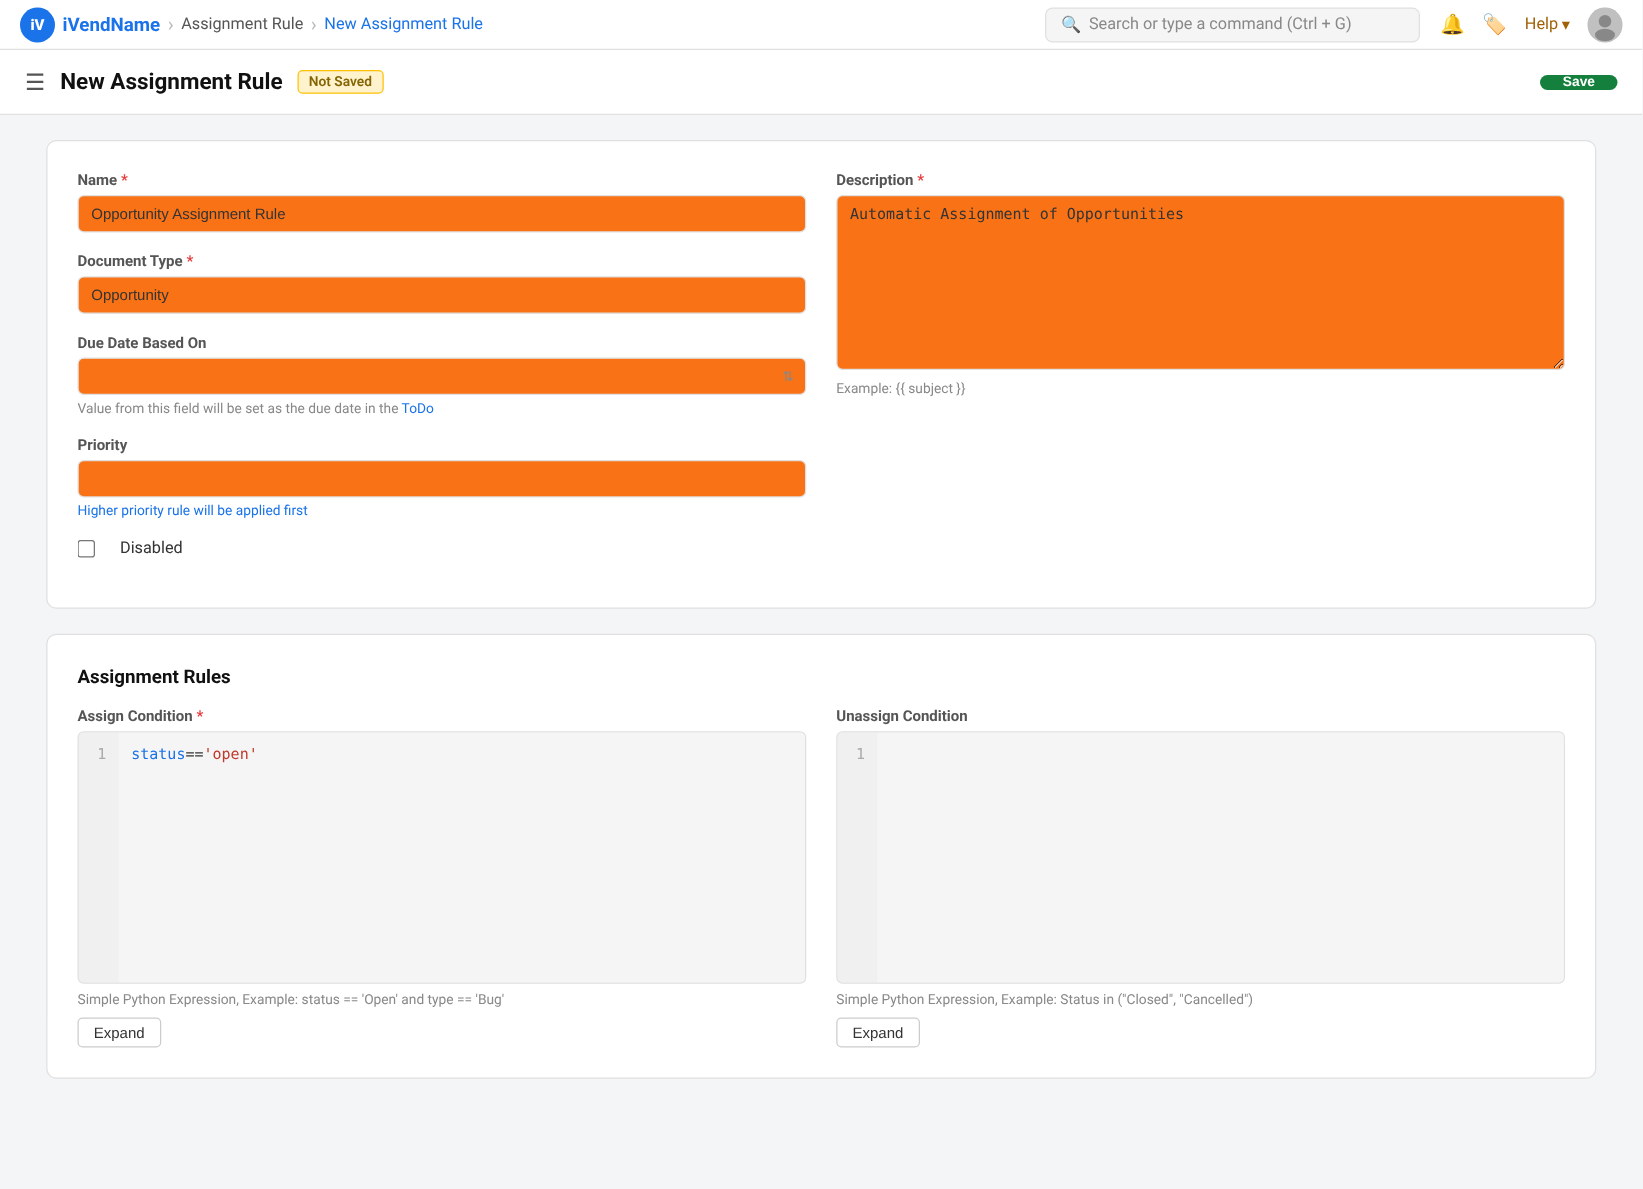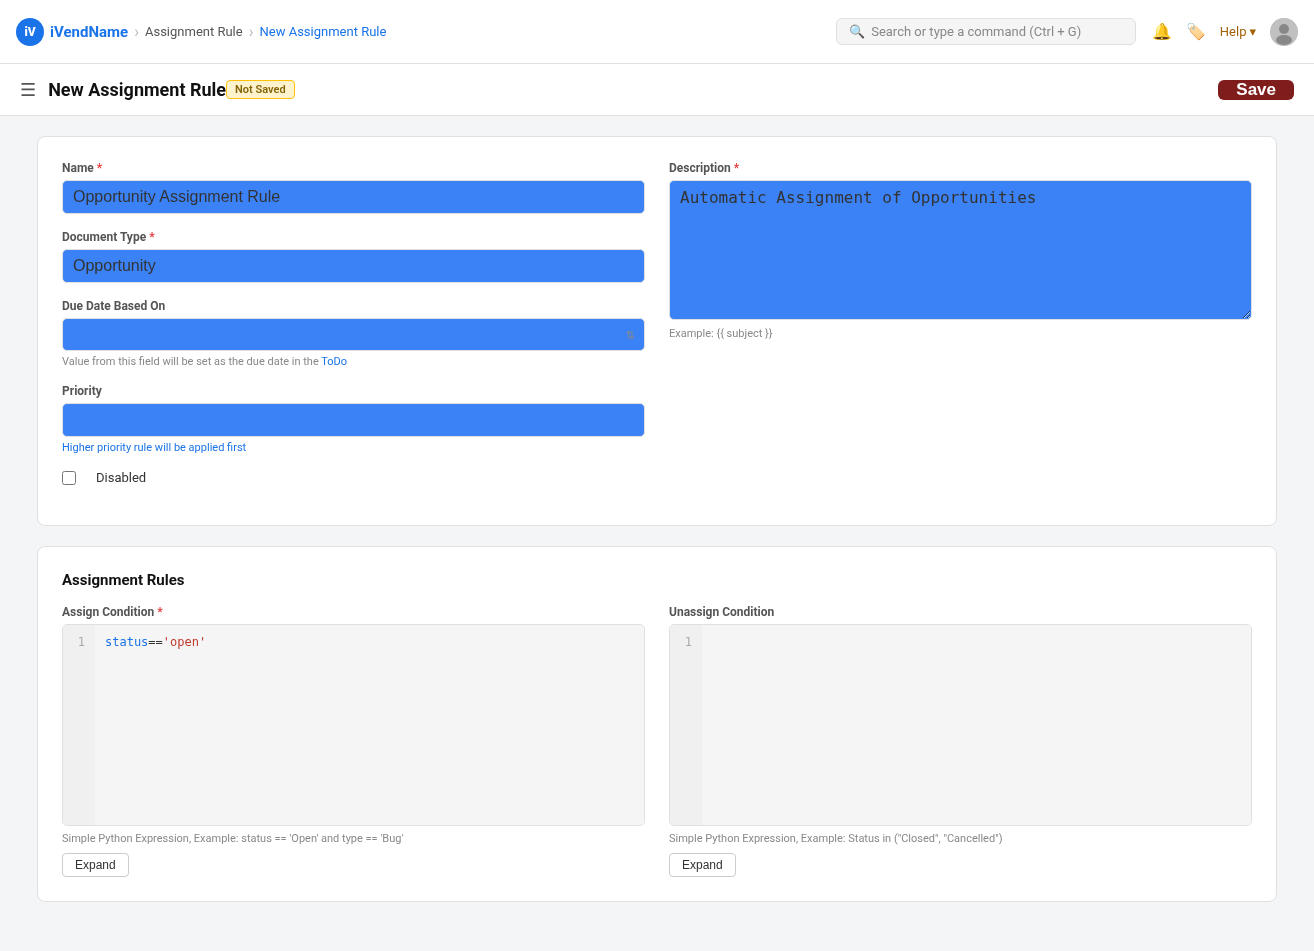--- a/index.html
+++ b/index.html
@@ -1,21 +1,21 @@
 <!DOCTYPE html>
 <html><head>
   <meta charset="utf-8">
   <style>
     * { box-sizing: border-box; margin: 0; padding: 0; }
     body { font-family: -apple-system, BlinkMacSystemFont, 'Segoe UI', Roboto, sans-serif; background: #f4f5f7; color: #333; font-size: 13px; }
 
     
     .topnav {
       display: flex; align-items: center; background: #fff;
-      border-bottom: 1px solid #e0e0e0; padding: 0 16px; height: 64px;
+      border-bottom: 1px solid #e0e0e0; padding: 0 16px; height: 40px;
       position: sticky; top: 0; z-index: 100;
     }
     .topnav-brand { display: flex; align-items: center; gap: 6px; font-weight: 700; font-size: 15px; color: #333; text-decoration: none; }
     .brand-logo { width: 28px; height: 28px; background: #1a73e8; border-radius: 50%; display: flex; align-items: center; justify-content: center; color: #fff; font-weight: 900; font-size: 12px; }
     .brand-text { color: #333; }
     .brand-text span { color: #1a73e8; }
     .topnav-sep { color: #bbb; margin: 0 6px; font-size: 16px; }
     .topnav-breadcrumb { color: #555; font-size: 13px; }
     .topnav-breadcrumb-active { color: #1a73e8; font-size: 13px; }
     .topnav-search {
@@ -28,42 +28,42 @@
     .topnav-avatar { width: 28px; height: 28px; border-radius: 50%; background: #c0c0c0; display: flex; align-items: center; justify-content: center; overflow: hidden; }
 
     
     .page-header {
       display: flex; align-items: center; background: #fff;
       border-bottom: 1px solid #e0e0e0; padding: 0 20px; height: 52px;
     }
     .hamburger { font-size: 18px; color: #555; margin-right: 12px; cursor: pointer; }
     .page-title { font-size: 18px; font-weight: 700; color: #111; }
     .not-saved-badge {
-      margin-left: 0; background: #fff3cd; color: #856404;
+      margin-left: 12px; background: #fff3cd; color: #856404;
       border: 1px solid #ffc107; border-radius: 4px; padding: 2px 8px; font-size: 11px; font-weight: 600;
     }
     .save-btn {
-      margin-left: auto; background: #7f1d1d; color: #fff; border: none;
-      border-radius: 6px; padding: 0 18px; font-size: 17px; font-weight: 600; cursor: pointer;
+      margin-left: auto; background: #15803d; color: #fff; border: none;
+      border-radius: 6px; padding: 0 18px; font-size: 11px; font-weight: 600; cursor: pointer;
     }
 
     
     .main-content { padding: 20px; max-width: 1280px; margin: 0 auto; }
 
     .form-card {
       background: #fff; border: 1px solid #e0e0e0; border-radius: 8px; padding: 24px; margin-bottom: 20px;
     }
 
     .form-row { display: grid; grid-template-columns: 1fr 1fr; gap: 24px; margin-bottom: 16px; }
     .form-group { margin-bottom: 16px; }
     .form-label { font-size: 12px; color: #555; margin-bottom: 5px; display: flex; align-items: center; gap: 3px; font-weight: bold; }
     .required-star { color: #e53e3e; }
     .form-input, .form-select, .form-textarea {
-      width: 100%; background: #3b82f6; border: 1px solid #e0e0e0; border-radius: 5px;
-      padding: 7px 10px; font-size: 16px; color: #333; outline: none;
+      width: 100%; background: #f97316; border: 1px solid #e0e0e0; border-radius: 5px;
+      padding: 7px 10px; font-size: 12px; color: #333; outline: none;
     }
     .form-select { appearance: none; -webkit-appearance: none; cursor: pointer; }
     .select-wrapper { position: relative; }
     .select-wrapper::after {
       content: '⇅'; position: absolute; right: 10px; top: 50%; transform: translateY(-50%);
       color: #888; pointer-events: none; font-size: 11px;
     }
     .form-textarea { min-height: 140px; resize: vertical; }
     .form-hint { font-size: 11px; color: #888; margin-top: 4px; }
     .form-hint a { color: #1a73e8; }

